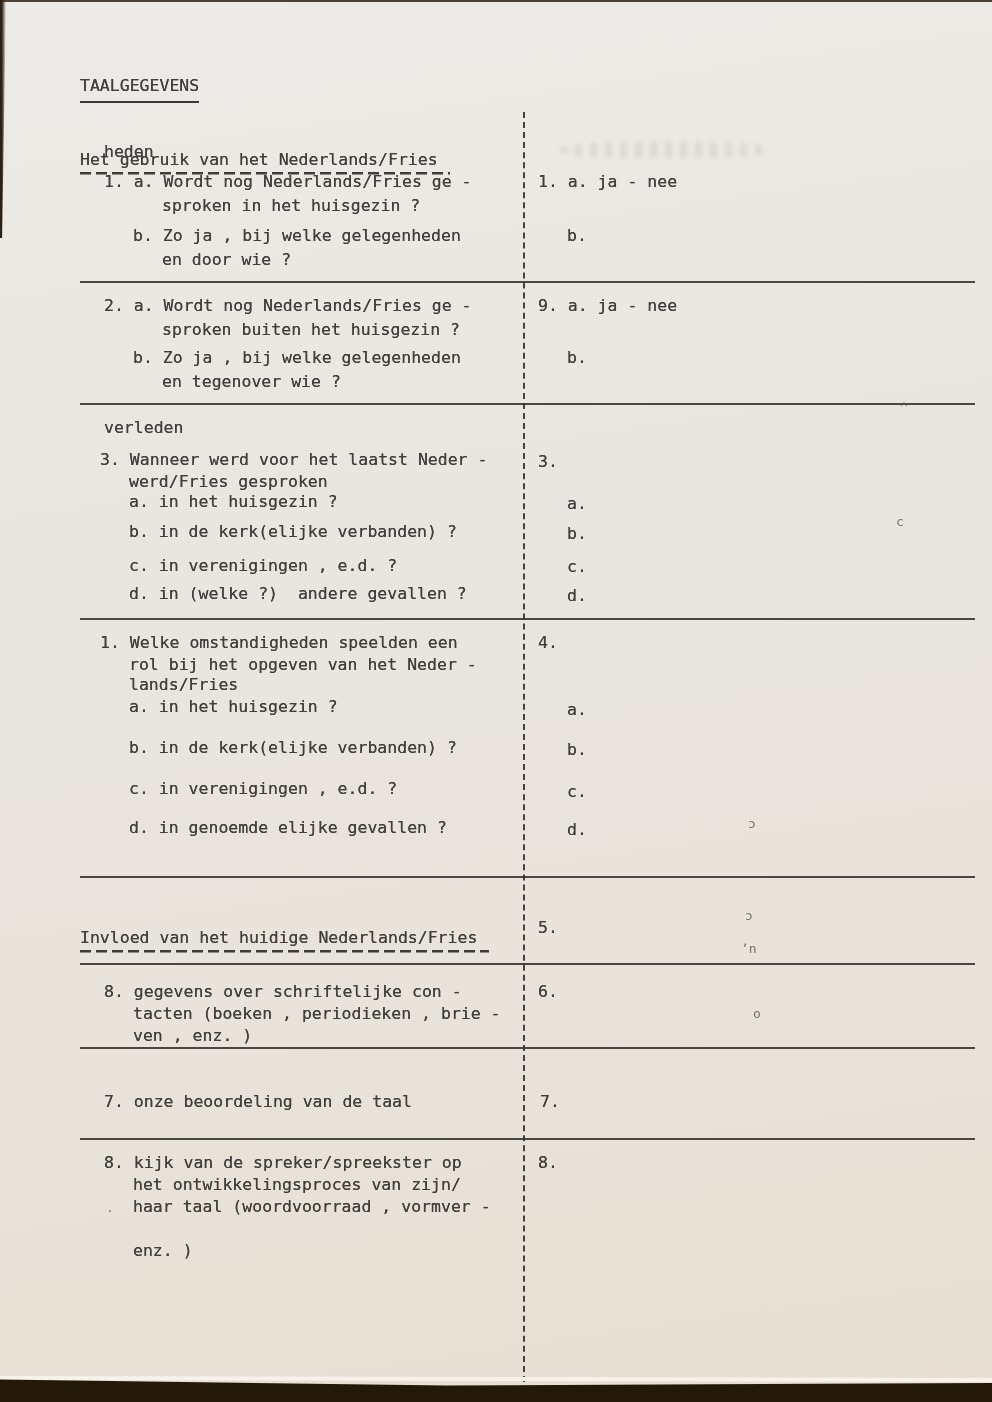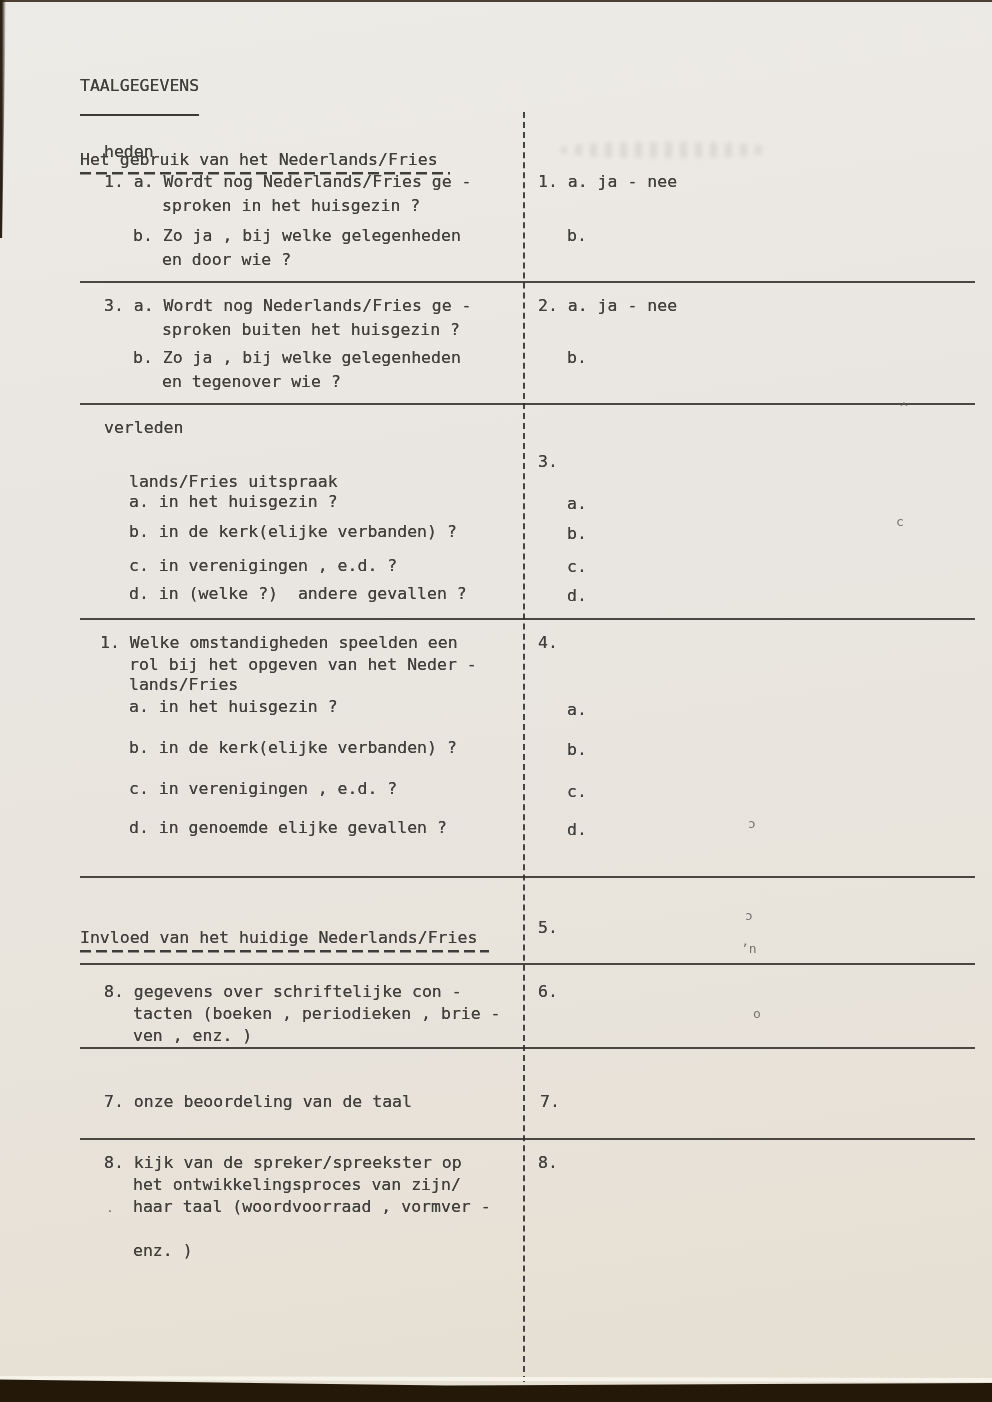--- a/index.html
+++ b/index.html
@@ -7,21 +7,21 @@
     position:relative; width:992px; height:1402px; overflow:hidden;
     background:linear-gradient(172deg,#edebe7 0%,#e9e6e1 38%,#e8e3da 72%,#e6dfd2 100%);
     font-family:"DejaVu Sans Mono","Liberation Mono",monospace;
     color:#413f3c;
   }
   .ln{
     position:absolute; white-space:pre;
     font:16.5px/1.25 "DejaVu Sans Mono","Liberation Mono",monospace;
     color:#413f3c; text-shadow:0 0 .6px rgba(52,50,47,.85);
   }
-  .ttl{ padding-bottom:17px; border-bottom:2.5px solid #3c3a37; }
+  .ttl{ padding-bottom:4px; border-bottom:2.5px solid #3c3a37; }
   .hd{
     padding-bottom:4px; padding-right:12px;
     background-image:repeating-linear-gradient(90deg,#3f3d3a 0 11px,rgba(0,0,0,0) 11px 16px);
     background-size:100% 2.5px; background-position:0 100%; background-repeat:no-repeat;margin-top:44px;
   }
   .rule{ position:absolute; left:80px; width:895px; height:2px; background:#33312e; opacity:.88; }
   .vdiv{
     position:absolute; left:523px; top:112px; height:1280px; width:0;
     border-left:2px dashed #45433f;
   }
@@ -67,30 +67,31 @@
   <div class="ln hd" style="left:80px;top:106px">Het gebruik van het Nederlands/Fries</div>
   <div class="ln" style="left:104px;top:142px">heden</div>
 
   <div class="ln" style="left:104px;top:172px">1. a. Wordt nog Nederlands/Fries ge -</div>
   <div class="ln" style="left:162px;top:196px">sproken in het huisgezin ?</div>
   <div class="ln" style="left:133px;top:226px">b. Zo ja , bij welke gelegenheden</div>
   <div class="ln" style="left:162px;top:250px">en door wie ?</div>
   <div class="ln" style="left:538px;top:172px">1. a. ja - nee</div>
   <div class="ln" style="left:567px;top:226px">b.</div>
 
-  <div class="ln" style="left:104px;top:296px">3. a. Wordt nog Nederlands/Fries ge -</div>
+  <div class="ln" style="left:104px;top:296px">2. a. Wordt nog Nederlands/Fries ge -</div>
   <div class="ln" style="left:162px;top:320px">sproken buiten het huisgezin ?</div>
   <div class="ln" style="left:133px;top:348px">b. Zo ja , bij welke gelegenheden</div>
   <div class="ln" style="left:162px;top:372px">en tegenover wie ?</div>
-  <div class="ln" style="left:538px;top:296px">2. a. ja - nee</div>
+  <div class="ln" style="left:538px;top:296px">9. a. ja - nee</div>
   <div class="ln" style="left:567px;top:348px">b.</div>
 
   <div class="ln" style="left:104px;top:418px">verleden</div>
 
-  <div class="ln" style="left:129px;top:472px">lands/Fries uitspraak</div>
+  <div class="ln" style="left:100px;top:450px">3. Wanneer werd voor het laatst Neder -</div>
+  <div class="ln" style="left:129px;top:472px">werd/Fries gesproken</div>
   <div class="ln" style="left:129px;top:492px">a. in het huisgezin ?</div>
   <div class="ln" style="left:129px;top:522px">b. in de kerk(elijke verbanden) ?</div>
   <div class="ln" style="left:129px;top:556px">c. in verenigingen , e.d. ?</div>
   <div class="ln" style="left:129px;top:584px">d. in (welke ?)  andere gevallen ?</div>
   <div class="ln" style="left:538px;top:452px">3.</div>
   <div class="ln" style="left:567px;top:494px">a.</div>
   <div class="ln" style="left:567px;top:524px">b.</div>
   <div class="ln" style="left:567px;top:557px">c.</div>
   <div class="ln" style="left:567px;top:586px">d.</div>
 

